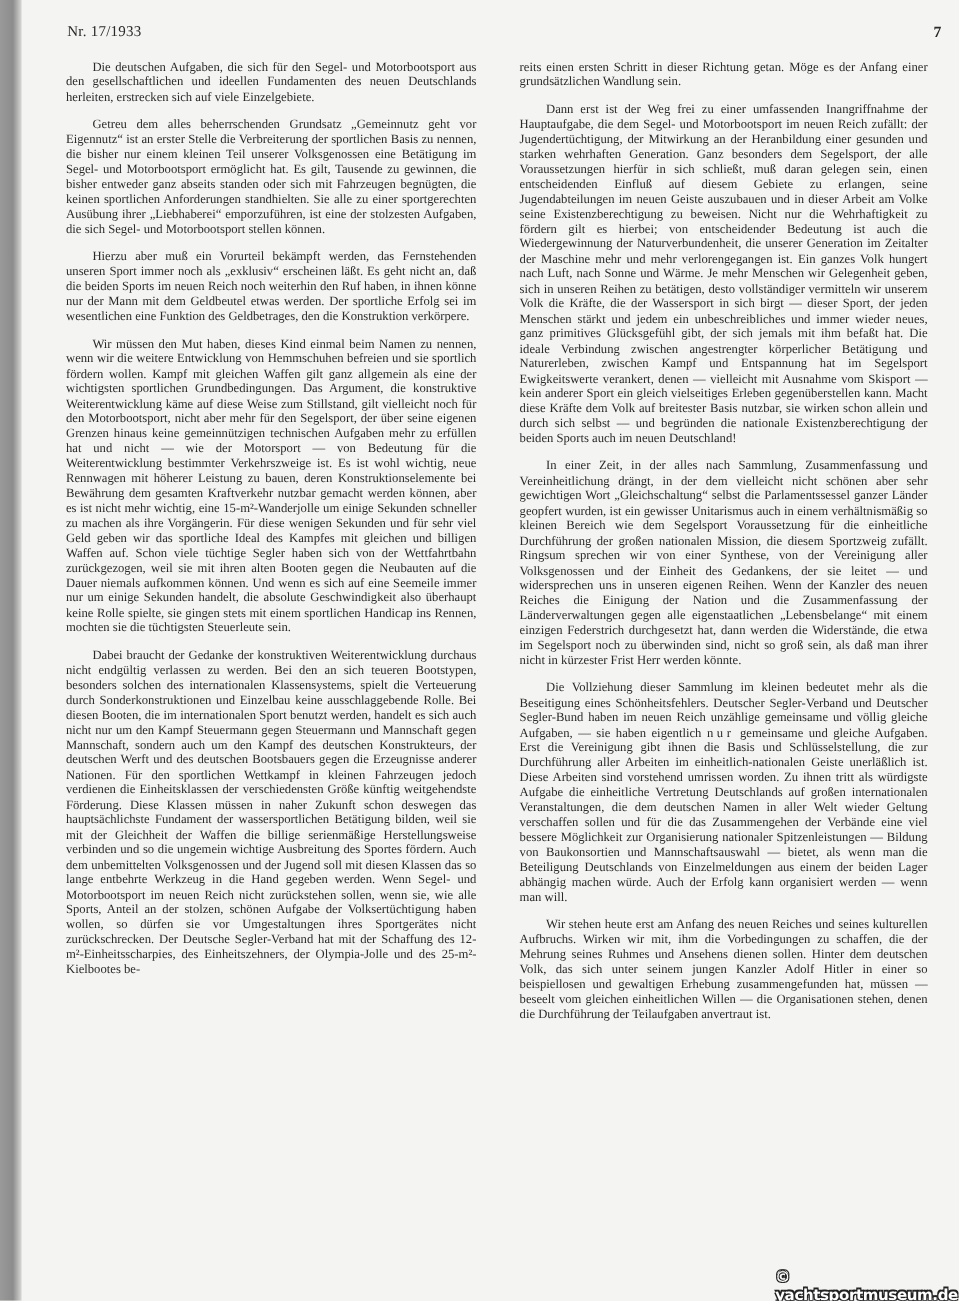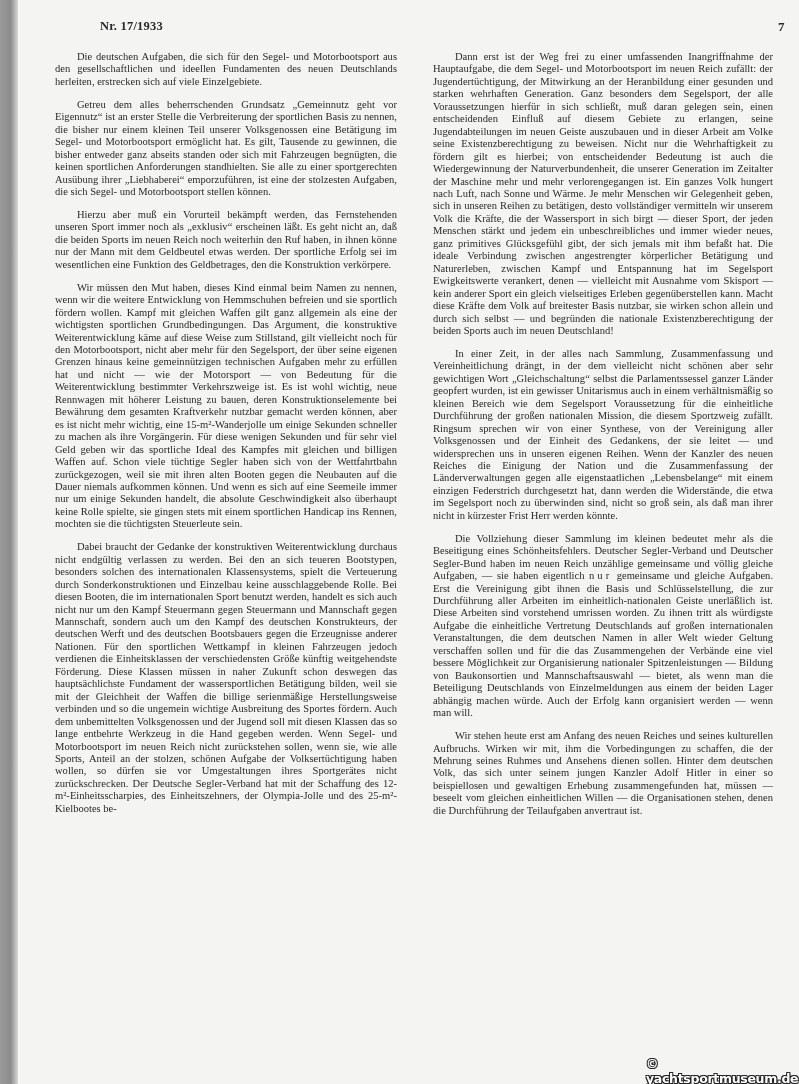--- a/index.html
+++ b/index.html
@@ -9,21 +9,21 @@
     font-family: "Liberation Serif", "DejaVu Serif", serif;
     color: #2a2a2a;
   }
   .binding {
     position: absolute; left: 0; top: 0; bottom: 0; width: 18px;
     background: linear-gradient(to right, #9a9a9a 0%, #8c8c8c 60%, #d8d8d6 100%);
   }
   .page { position: absolute; left: 0; top: 0; width: 799px; height: 1084px; }
   .header-left {
     position: absolute; left: 56px; top: 19px;
-    font-size: 12.5px; font-weight: bold; letter-spacing: 0.2px; margin-left: 44px;
+    font-size: 12.5px; font-weight: normal; letter-spacing: 0.2px;
   }
   .header-right {
     position: absolute; left: 778px; top: 19px;
     font-size: 13px; font-weight: bold;
   }
   .col {
     position: absolute; top: 51px;
     font-size: 10.55px; line-height: 12.45px;
     text-align: justify; hyphens: manual;
   }
@@ -50,20 +50,21 @@
 
   <div class="col left">
     <p>Die deutschen Aufgaben, die sich für den Segel- und Motorbootsport aus den gesellschaftlichen und ideellen Fundamenten des neuen Deutschlands herleiten, erstrecken sich auf viele Einzelgebiete.</p>
     <p>Getreu dem alles beherrschenden Grundsatz „Gemeinnutz geht vor Eigennutz“ ist an erster Stelle die Verbreiterung der sportlichen Basis zu nennen, die bisher nur einem kleinen Teil unserer Volksgenossen eine Betätigung im Segel- und Motorbootsport ermöglicht hat. Es gilt, Tausende zu gewinnen, die bisher entweder ganz abseits standen oder sich mit Fahrzeugen begnügten, die keinen sportlichen Anforderungen standhielten. Sie alle zu einer sportgerechten Ausübung ihrer „Liebhaberei“ emporzuführen, ist eine der stolzesten Aufgaben, die sich Segel- und Motorbootsport stellen können.</p>
     <p>Hierzu aber muß ein Vorurteil bekämpft werden, das Fernstehenden unseren Sport immer noch als „exklusiv“ erscheinen läßt. Es geht nicht an, daß die beiden Sports im neuen Reich noch weiterhin den Ruf haben, in ihnen könne nur der Mann mit dem Geldbeutel etwas werden. Der sportliche Erfolg sei im wesentlichen eine Funktion des Geldbetrages, den die Konstruktion verkörpere.</p>
     <p>Wir müssen den Mut haben, dieses Kind einmal beim Namen zu nennen, wenn wir die weitere Entwicklung von Hemmschuhen befreien und sie sportlich fördern wollen. Kampf mit gleichen Waffen gilt ganz allgemein als eine der wichtigsten sportlichen Grundbedingungen. Das Argument, die konstruktive Weiterentwicklung käme auf diese Weise zum Stillstand, gilt vielleicht noch für den Motorbootsport, nicht aber mehr für den Segelsport, der über seine eigenen Grenzen hinaus keine gemeinnützigen technischen Aufgaben mehr zu erfüllen hat und nicht — wie der Motorsport — von Bedeutung für die Weiterentwicklung bestimmter Verkehrszweige ist. Es ist wohl wichtig, neue Rennwagen mit höherer Leistung zu bauen, deren Konstruktionselemente bei Bewährung dem gesamten Kraftverkehr nutzbar gemacht werden können, aber es ist nicht mehr wichtig, eine 15-m²-Wanderjolle um einige Sekunden schneller zu machen als ihre Vorgängerin. Für diese wenigen Sekunden und für sehr viel Geld geben wir das sportliche Ideal des Kampfes mit gleichen und billigen Waffen auf. Schon viele tüchtige Segler haben sich von der Wettfahrtbahn zurückgezogen, weil sie mit ihren alten Booten gegen die Neubauten auf die Dauer niemals aufkommen können. Und wenn es sich auf eine Seemeile immer nur um einige Sekunden handelt, die absolute Geschwindigkeit also überhaupt keine Rolle spielte, sie gingen stets mit einem sportlichen Handicap ins Rennen, mochten sie die tüchtigsten Steuerleute sein.</p>
     <p>Dabei braucht der Gedanke der konstruktiven Weiterentwicklung durchaus nicht endgültig verlassen zu werden. Bei den an sich teueren Bootstypen, besonders solchen des internationalen Klassensystems, spielt die Verteuerung durch Sonderkonstruktionen und Einzelbau keine ausschlaggebende Rolle. Bei diesen Booten, die im internationalen Sport benutzt werden, handelt es sich auch nicht nur um den Kampf Steuermann gegen Steuermann und Mannschaft gegen Mannschaft, sondern auch um den Kampf des deutschen Konstrukteurs, der deutschen Werft und des deutschen Bootsbauers gegen die Erzeugnisse anderer Nationen. Für den sportlichen Wettkampf in kleinen Fahrzeugen jedoch verdienen die Einheitsklassen der verschiedensten Größe künftig weitgehendste Förderung. Diese Klassen müssen in naher Zukunft schon deswegen das hauptsächlichste Fundament der wassersportlichen Betätigung bilden, weil sie mit der Gleichheit der Waffen die billige serienmäßige Herstellungsweise verbinden und so die ungemein wichtige Ausbreitung des Sportes fördern. Auch dem unbemittelten Volksgenossen und der Jugend soll mit diesen Klassen das so lange entbehrte Werkzeug in die Hand gegeben werden. Wenn Segel- und Motorbootsport im neuen Reich nicht zurückstehen sollen, wenn sie, wie alle Sports, Anteil an der stolzen, schönen Aufgabe der Volksertüchtigung haben wollen, so dürfen sie vor Umgestaltungen ihres Sportgerätes nicht zurückschrecken. Der Deutsche Segler-Verband hat mit der Schaffung des 12-m²-Einheitsscharpies, des Einheitszehners, der Olympia-Jolle und des 25-m²-Kielbootes be-</p>
   </div>
 
   <div class="col right">
+    <p class="cont">reits einen ersten Schritt in dieser Richtung getan. Möge es der Anfang einer grundsätzlichen Wandlung sein.</p>
     <p>Dann erst ist der Weg frei zu einer umfassenden Inangriffnahme der Hauptaufgabe, die dem Segel- und Motorbootsport im neuen Reich zufällt: der Jugendertüchtigung, der Mitwirkung an der Heranbildung einer gesunden und starken wehrhaften Generation. Ganz besonders dem Segelsport, der alle Voraussetzungen hierfür in sich schließt, muß daran gelegen sein, einen entscheidenden Einfluß auf diesem Gebiete zu erlangen, seine Jugendabteilungen im neuen Geiste auszubauen und in dieser Arbeit am Volke seine Existenzberechtigung zu beweisen. Nicht nur die Wehrhaftigkeit zu fördern gilt es hierbei; von entscheidender Bedeutung ist auch die Wiedergewinnung der Naturverbundenheit, die unserer Generation im Zeitalter der Maschine mehr und mehr verlorengegangen ist. Ein ganzes Volk hungert nach Luft, nach Sonne und Wärme. Je mehr Menschen wir Gelegenheit geben, sich in unseren Reihen zu betätigen, desto vollständiger vermitteln wir unserem Volk die Kräfte, die der Wassersport in sich birgt — dieser Sport, der jeden Menschen stärkt und jedem ein unbeschreibliches und immer wieder neues, ganz primitives Glücksgefühl gibt, der sich jemals mit ihm befaßt hat. Die ideale Verbindung zwischen angestrengter körperlicher Betätigung und Naturerleben, zwischen Kampf und Entspannung hat im Segelsport Ewigkeitswerte verankert, denen — vielleicht mit Ausnahme vom Skisport — kein anderer Sport ein gleich vielseitiges Erleben gegenüberstellen kann. Macht diese Kräfte dem Volk auf breitester Basis nutzbar, sie wirken schon allein und durch sich selbst — und begründen die nationale Existenzberechtigung der beiden Sports auch im neuen Deutschland!</p>
     <p>In einer Zeit, in der alles nach Sammlung, Zusammenfassung und Vereinheitlichung drängt, in der dem vielleicht nicht schönen aber sehr gewichtigen Wort „Gleichschaltung“ selbst die Parlamentssessel ganzer Länder geopfert wurden, ist ein gewisser Unitarismus auch in einem verhältnismäßig so kleinen Bereich wie dem Segelsport Voraussetzung für die einheitliche Durchführung der großen nationalen Mission, die diesem Sportzweig zufällt. Ringsum sprechen wir von einer Synthese, von der Vereinigung aller Volksgenossen und der Einheit des Gedankens, der sie leitet — und widersprechen uns in unseren eigenen Reihen. Wenn der Kanzler des neuen Reiches die Einigung der Nation und die Zusammenfassung der Länderverwaltungen gegen alle eigenstaatlichen „Lebensbelange“ mit einem einzigen Federstrich durchgesetzt hat, dann werden die Widerstände, die etwa im Segelsport noch zu überwinden sind, nicht so groß sein, als daß man ihrer nicht in kürzester Frist Herr werden könnte.</p>
     <p><span>Die Vollziehung dieser Sammlung im kleinen bedeutet mehr als die Beseitigung eines Schönheitsfehlers. Deutscher Segler-Verband und Deutscher Segler-Bund haben im neuen Reich unzählige gemeinsame und völlig gleiche Aufgaben, — sie haben eigentlich </span><span class="spaced">nur</span><span> gemeinsame und gleiche Aufgaben. Erst die Vereinigung gibt ihnen die Basis und Schlüsselstellung, die zur Durchführung aller Arbeiten im einheitlich-nationalen Geiste unerläßlich ist. Diese Arbeiten sind vorstehend umrissen worden. Zu ihnen tritt als würdigste Aufgabe die einheitliche Vertretung Deutschlands auf großen internationalen Veranstaltungen, die dem deutschen Namen in aller Welt wieder Geltung verschaffen sollen und für die das Zusammengehen der Verbände eine viel bessere Möglichkeit zur Organisierung nationaler Spitzenleistungen — Bildung von Baukonsortien und Mannschaftsauswahl — bietet, als wenn man die Beteiligung Deutschlands von Einzelmeldungen aus einem der beiden Lager abhängig machen würde. Auch der Erfolg kann organisiert werden — wenn man will.</span></p>
     <p>Wir stehen heute erst am Anfang des neuen Reiches und seines kulturellen Aufbruchs. Wirken wir mit, ihm die Vorbedingungen zu schaffen, die der Mehrung seines Ruhmes und Ansehens dienen sollen. Hinter dem deutschen Volk, das sich unter seinem jungen Kanzler Adolf Hitler in einer so beispiellosen und gewaltigen Erhebung zusammengefunden hat, müssen — beseelt vom gleichen einheitlichen Willen — die Organisationen stehen, denen die Durchführung der Teilaufgaben anvertraut ist.</p>
   </div>
 
   <div class="watermark">© yachtsportmuseum.de</div>
 </div>
 
 </body></html>

